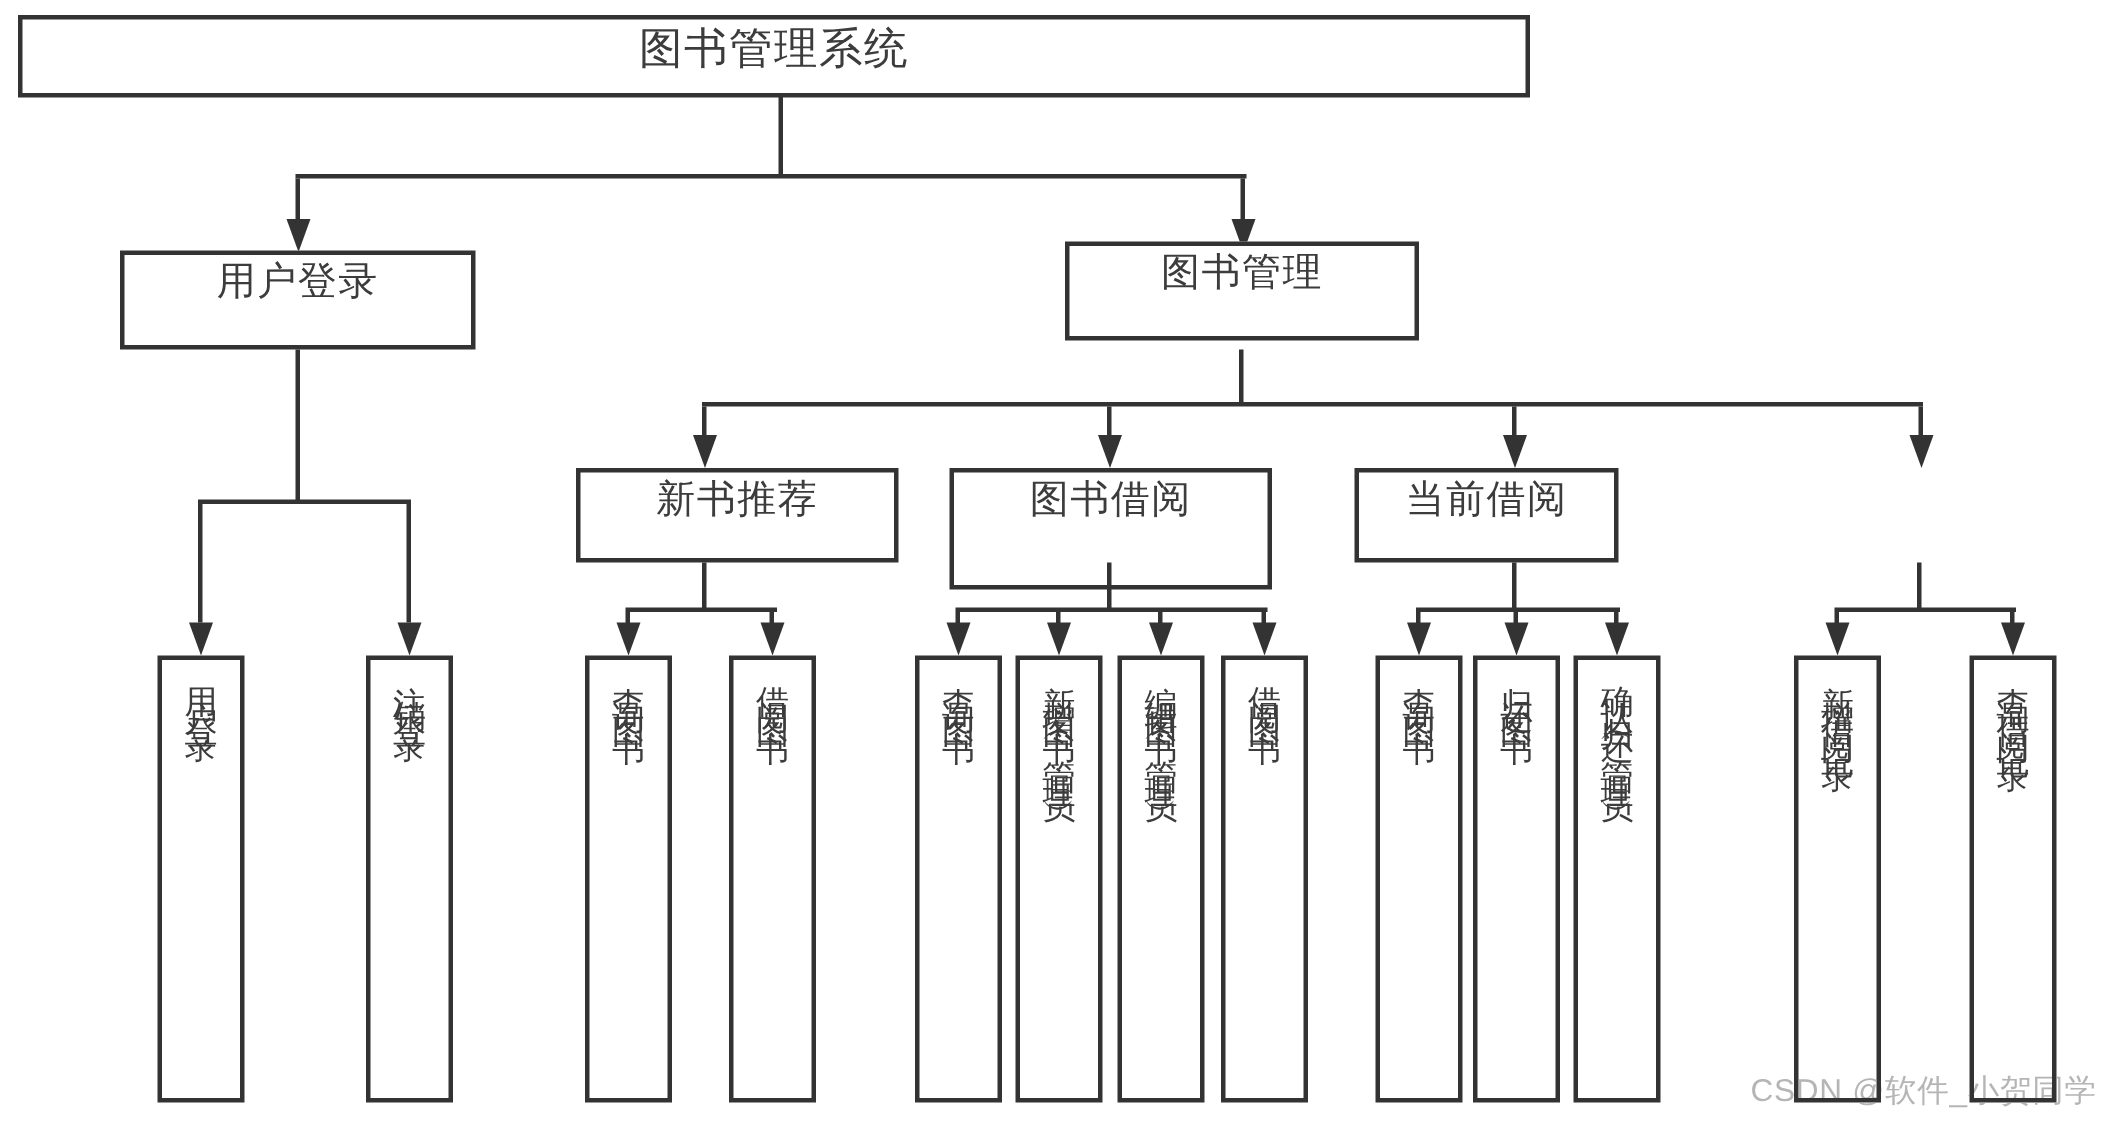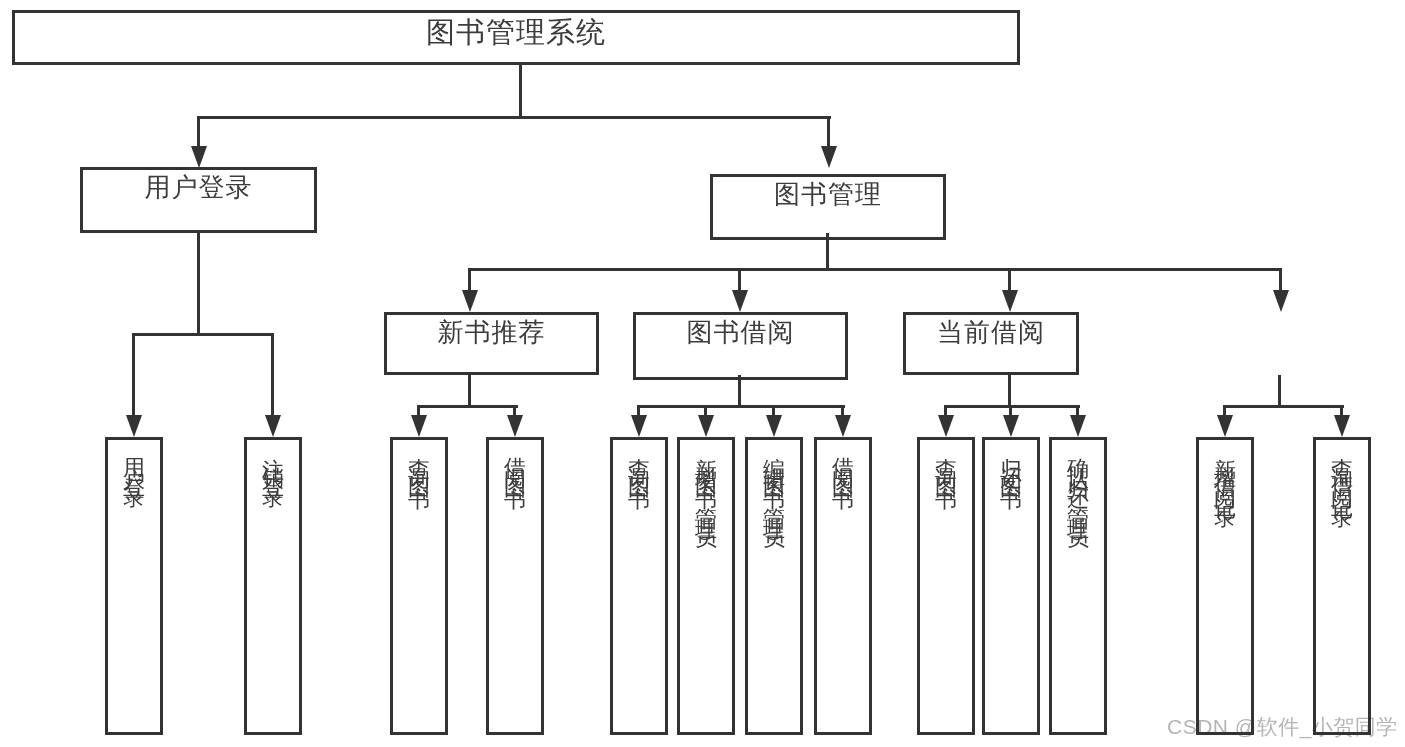--- a/index.html
+++ b/index.html
@@ -57,21 +57,21 @@
   <div class="vl" style="left:519px;top:63px;height:55px"></div>
   <div class="hl" style="left:197px;top:116px;width:634px"></div>
   <div class="vl" style="left:197px;top:119px;height:29px"></div>
   <div class="arw" style="left:191px;top:146px"></div>
   <div class="vl" style="left:827px;top:119px;height:29px"></div>
   <div class="arw" style="left:821px;top:146px"></div>
 
   <div class="box lvl2" style="left:80px;top:167px;width:237px;height:66px">
     <span class="lbl">用户登录</span>
   </div>
-  <div class="box lvl2" style="left:710px;top:174px;width:236px;height:66px">
+  <div class="box lvl2" style="left:710px;top:161px;width:236px;height:66px">
     <span class="lbl">图书管理</span>
   </div>
 
   <div class="vl" style="left:197px;top:233px;height:102px"></div>
   <div class="hl" style="left:132px;top:333px;width:142px"></div>
   <div class="vl" style="left:132px;top:336px;height:79px"></div>
   <div class="arw" style="left:126px;top:415px"></div>
   <div class="vl" style="left:271px;top:336px;height:79px"></div>
   <div class="arw" style="left:265px;top:415px"></div>
 
@@ -82,21 +82,21 @@
   <div class="vl" style="left:738px;top:271px;height:19px"></div>
   <div class="arw" style="left:732px;top:290px"></div>
   <div class="vl" style="left:1008px;top:271px;height:19px"></div>
   <div class="arw" style="left:1002px;top:290px"></div>
   <div class="vl" style="left:1279px;top:271px;height:19px"></div>
   <div class="arw" style="left:1273px;top:290px"></div>
 
   <div class="box lvl3" style="left:384px;top:312px;width:215px;height:63px">
     <span class="lbl">新书推荐</span>
   </div>
-  <div class="box lvl3" style="left:633px;top:312px;width:215px;height:68px">
+  <div class="box lvl3" style="left:633px;top:312px;width:215px;height:81px">
     <span class="lbl">图书借阅</span>
   </div>
   <div class="box lvl3" style="left:903px;top:312px;width:176px;height:63px">
     <span class="lbl">当前借阅</span>
   </div>
 
   <div class="vl" style="left:468px;top:375px;height:32px"></div>
   <div class="hl" style="left:417px;top:405px;width:101px"></div>
   <div class="vl" style="left:417px;top:408px;height:9px"></div>
   <div class="arw" style="left:411px;top:415px"></div>

